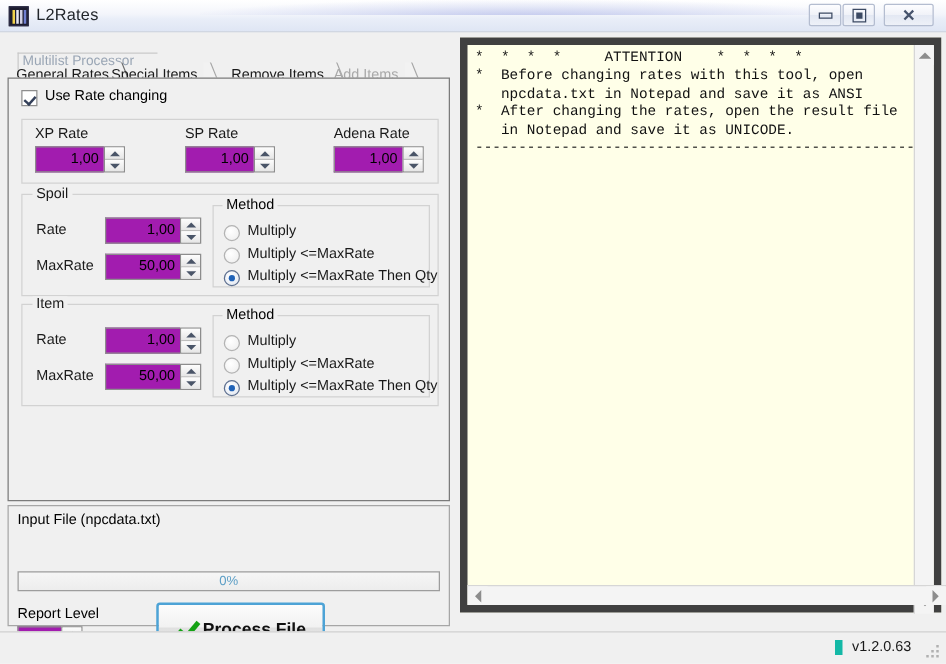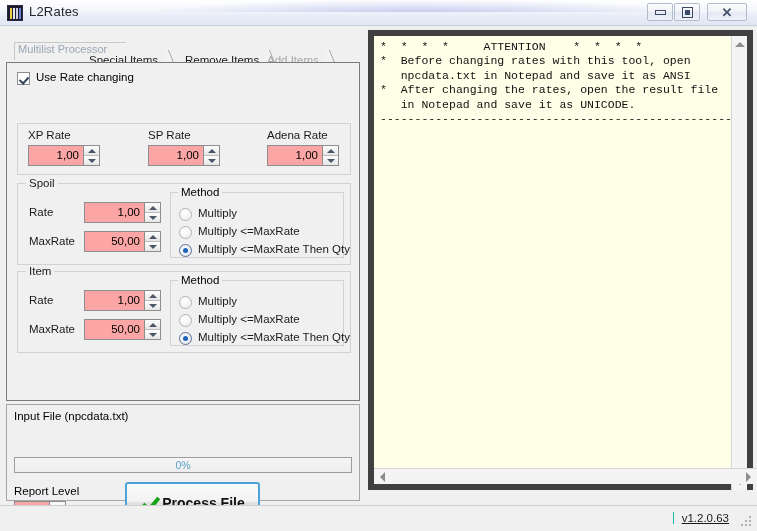--- a/index.html
+++ b/index.html
@@ -199,21 +199,20 @@
     position: absolute; left: 19px; top: 0px;
     font-size: 11.5px; white-space: nowrap;
   }
 
   
   .group {
     position: absolute;
     border: 1px solid #d2d2d2;
     background: transparent;
     box-sizing: border-box;
-    margin-top: 28px;
   }
   .group > .glabel {
     position: absolute;
     top: -7px; left: 8px;
     background: #f0f0f0;
     padding: 0 3px;
     font-size: 11.5px;
     color: #1a1a1a;
     white-space: nowrap;
   }
@@ -241,21 +240,21 @@
 
   
   .spin {
     position: absolute;
     height: 21px;
     display: block;
   }
   .spin .sbox {
     position: absolute; left: 0; top: 0;
     height: 21px;
-    background: #fca5a5;
+    background: #a21caf;
     border: 1px solid #8d8d8d;
     border-right: none;
     box-sizing: border-box;
     text-align: right;
     padding: 3px 4px 0 0;
     font-size: 11.5px;
     color: #000;
     white-space: nowrap;
   }
   .spin .sbtns {
@@ -458,23 +457,22 @@
     border-top: 1px solid #cfcfcf;
     box-sizing: border-box;
   }
   #status-left {
     position: absolute; left: 7px; top: 6px;
     font-size: 11.5px; color: #1a1a1a; white-space: nowrap;
   }
   #status-right {
     position: absolute; right: 28px; top: 6px;
     font-size: 11.5px; color: #1a1a1a; white-space: nowrap;
-    border-left: 1px solid #14b8a6;
+    border-left: 6px solid #14b8a6;
     padding-left: 8px;
-    text-decoration: underline;
   }
   #grip {
     position: absolute; right: 4px; bottom: 3px;
     width: 12px; height: 12px;
   }
   #grip i {
     position: absolute; width: 2px; height: 2px; background: #b0b0b0;
   }
 </style>
 </head>
@@ -501,20 +499,24 @@
     <div class="winbtn" id="btn-close">
       <span class="g">✕</span>
     </div>
   </div>
 
   <div id="client">
 
     <div id="tabstrip">
       <div id="ghost-tab">Multilist Processor</div>
 
+      <div class="tab active" id="tab-general">
+        <span class="tshape"></span><span class="tslant"></span>
+        <span>General Rates</span>
+      </div>
       <div class="tab" id="tab-special">
         <span class="tshape"></span><span class="tslant"></span>
         <span>Special Items</span>
       </div>
       <div class="tab" id="tab-remove">
         <span class="tshape"></span><span class="tslant"></span>
         <span>Remove Items</span>
       </div>
       <div class="tab disabled" id="tab-add">
         <span class="tshape"></span><span class="tslant"></span>

